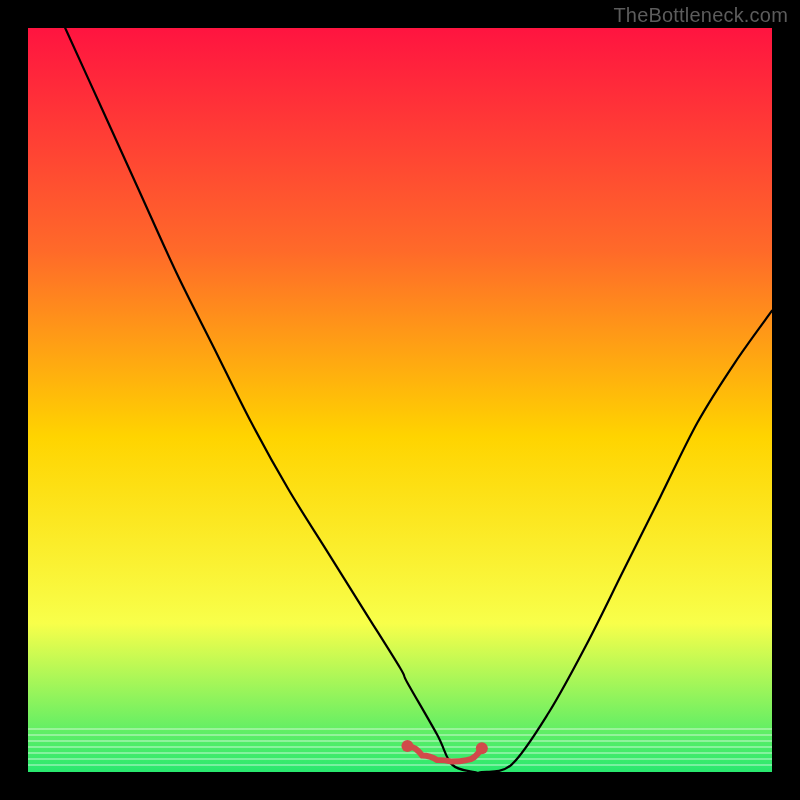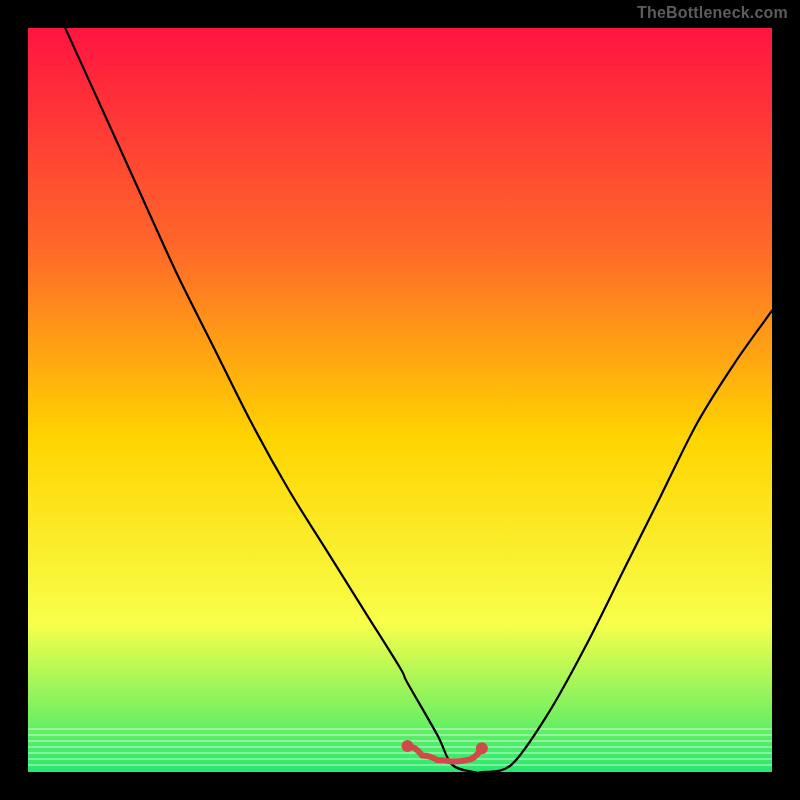--- a/index.html
+++ b/index.html
@@ -15,22 +15,22 @@
     position: relative;
     width: 800px;
     height: 800px;
     background: #000;
   }
   .watermark {
     position: absolute;
     top: 4px;
     right: 12px;
     color: #5c5c5c;
-    font-size: 16px;
-    font-weight: 700;
+    font-size: 20px;
+    font-weight: 400;
     letter-spacing: 0.2px;
     z-index: 10;
   }
   .plot-area {
     position: absolute;
     left: 28px;
     top: 28px;
     width: 744px;
     height: 744px;
   }

